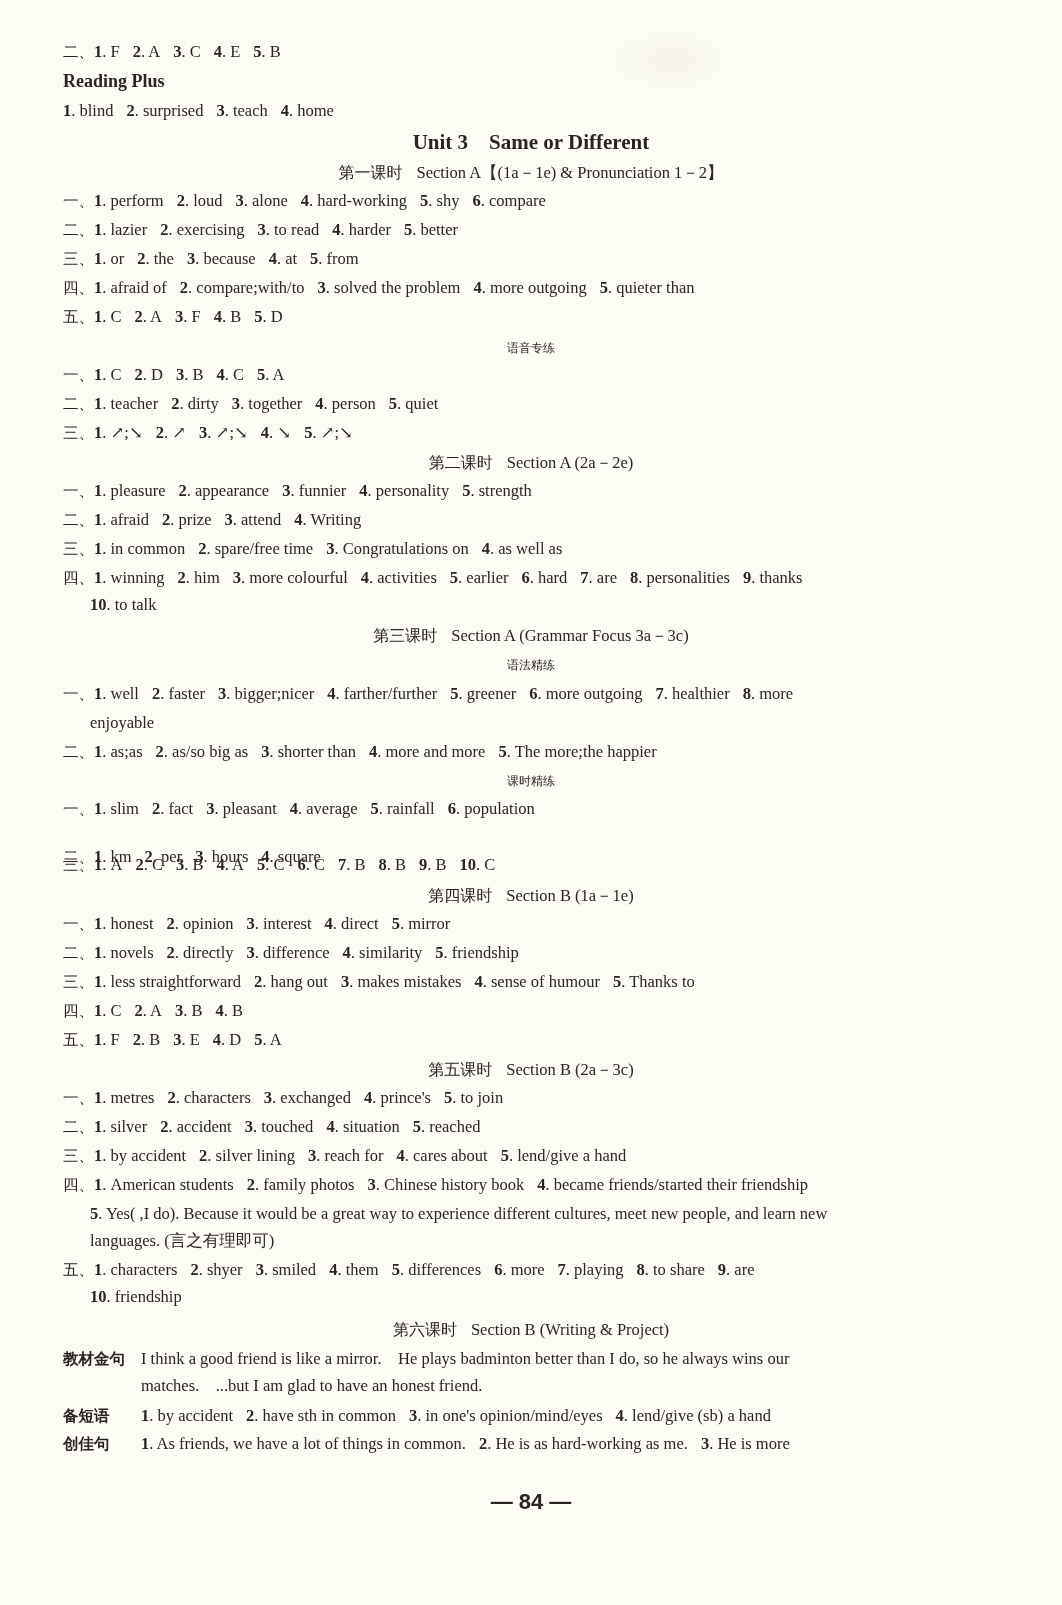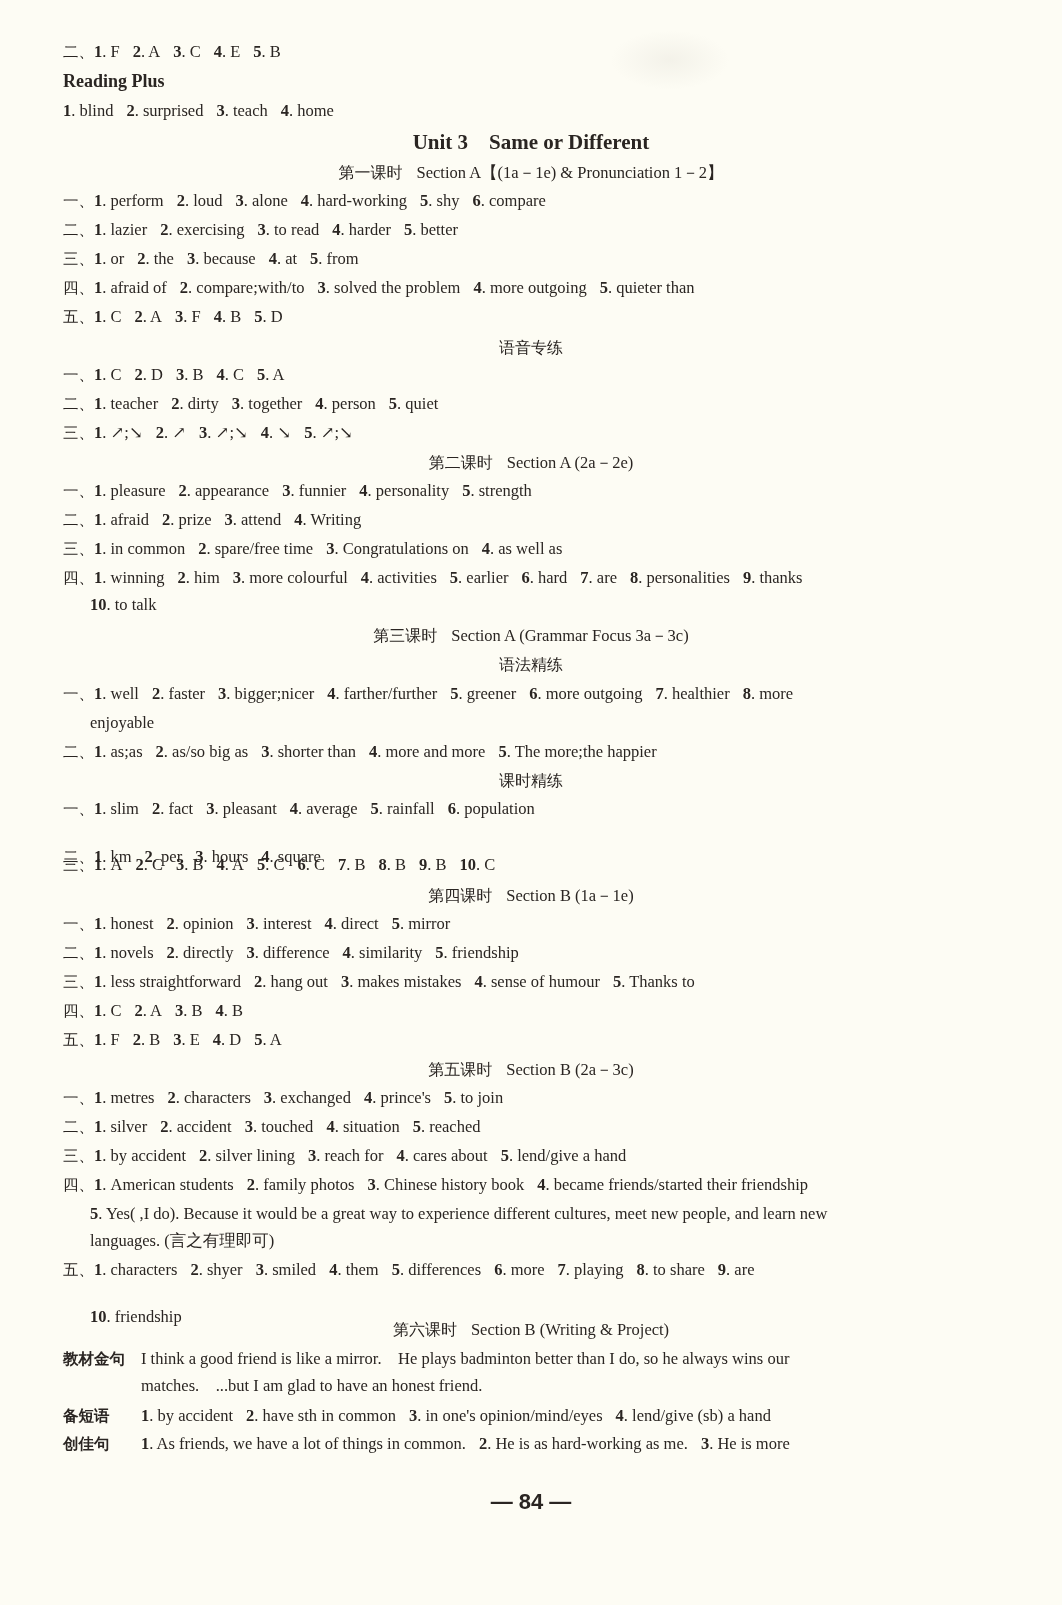--- a/index.html
+++ b/index.html
@@ -19,21 +19,21 @@
   }
   .ln.indent { left: 90px; }
   .ctr { position: absolute; left: 0; width: 1062px; text-align: center; white-space: nowrap; line-height: 24px; }
   .pfx { font-family: "DejaVu Sans", sans-serif; font-size: 15.5px; }
   .n { font-weight: bold; }
   .item { margin-right: 13px; }
   .rp { font-weight: bold; font-size: 18px; }
   .unit { font-weight: bold; font-size: 21px; }
   .lesson-cn { font-family: "DejaVu Sans", sans-serif; font-size: 16px; margin-right: 14px; }
   .lesson-en { font-size: 16.5px; }
-  .sub-cn { font-family: "DejaVu Sans", sans-serif; font-size: 16px; }
+  .sub-cn { font-family: "DejaVu Sans", sans-serif; font-size: 12px; }
   .lbl { font-family: "DejaVu Sans", sans-serif; font-size: 15.5px; font-weight: bold; display: inline-block; width: 78px; }
   .pagenum { font-family: "Liberation Sans", sans-serif; font-size: 22px; font-weight: bold; }
   .ghost {
     position: absolute; left: 610px; top: 30px; width: 120px; height: 60px;
     background: radial-gradient(ellipse at center, rgba(200,195,185,0.18), rgba(0,0,0,0) 70%);
   }
 </style>
 </head>
 <body>
 
@@ -115,14 +115,14 @@
     <div class="ln" style="top: 971px;"><span class="pfx">三、</span><span class="item"><span class="n">1</span>. <span>less straightforward</span></span><span class="item"><span class="n">2</span>. <span>hang out</span></span><span class="item"><span class="n">3</span>. <span>makes mistakes</span></span><span class="item"><span class="n">4</span>. <span>sense of humour</span></span><span class="item"><span class="n">5</span>. <span>Thanks to</span></span></div>
     <div class="ln" style="top: 1000px;"><span class="pfx">四、</span><span class="item"><span class="n">1</span>. <span>C</span></span><span class="item"><span class="n">2</span>. <span>A</span></span><span class="item"><span class="n">3</span>. <span>B</span></span><span class="item"><span class="n">4</span>. <span>B</span></span></div>
     <div class="ln" style="top: 1029px;"><span class="pfx">五、</span><span class="item"><span class="n">1</span>. <span>F</span></span><span class="item"><span class="n">2</span>. <span>B</span></span><span class="item"><span class="n">3</span>. <span>E</span></span><span class="item"><span class="n">4</span>. <span>D</span></span><span class="item"><span class="n">5</span>. <span>A</span></span></div>
     <div class="ln" style="top: 1087px;"><span class="pfx">一、</span><span class="item"><span class="n">1</span>. <span>metres</span></span><span class="item"><span class="n">2</span>. <span>characters</span></span><span class="item"><span class="n">3</span>. <span>exchanged</span></span><span class="item"><span class="n">4</span>. <span>prince's</span></span><span class="item"><span class="n">5</span>. <span>to join</span></span></div>
     <div class="ln" style="top: 1116px;"><span class="pfx">二、</span><span class="item"><span class="n">1</span>. <span>silver</span></span><span class="item"><span class="n">2</span>. <span>accident</span></span><span class="item"><span class="n">3</span>. <span>touched</span></span><span class="item"><span class="n">4</span>. <span>situation</span></span><span class="item"><span class="n">5</span>. <span>reached</span></span></div>
     <div class="ln" style="top: 1145px;"><span class="pfx">三、</span><span class="item"><span class="n">1</span>. <span>by accident</span></span><span class="item"><span class="n">2</span>. <span>silver lining</span></span><span class="item"><span class="n">3</span>. <span>reach for</span></span><span class="item"><span class="n">4</span>. <span>cares about</span></span><span class="item"><span class="n">5</span>. <span>lend/give a hand</span></span></div>
     <div class="ln" style="top: 1174px;"><span class="pfx">四、</span><span class="item"><span class="n">1</span>. <span>American students</span></span><span class="item"><span class="n">2</span>. <span>family photos</span></span><span class="item"><span class="n">3</span>. <span>Chinese history book</span></span><span class="item"><span class="n">4</span>. <span>became friends/started their friendship</span></span></div>
     <div class="ln indent" style="top: 1203px;"><span class="item"><span class="n">5</span>. <span>Yes( ,I do). Because it would be a great way to experience different cultures, meet new people, and learn new</span></span></div>
     <div class="ln indent" style="top: 1230px;"><span class="item"><span>languages. (言之有理即可)</span></span></div>
     <div class="ln" style="top: 1259px;"><span class="pfx">五、</span><span class="item"><span class="n">1</span>. <span>characters</span></span><span class="item"><span class="n">2</span>. <span>shyer</span></span><span class="item"><span class="n">3</span>. <span>smiled</span></span><span class="item"><span class="n">4</span>. <span>them</span></span><span class="item"><span class="n">5</span>. <span>differences</span></span><span class="item"><span class="n">6</span>. <span>more</span></span><span class="item"><span class="n">7</span>. <span>playing</span></span><span class="item"><span class="n">8</span>. <span>to share</span></span><span class="item"><span class="n">9</span>. <span>are</span></span></div>
-    <div class="ln indent" style="top: 1286px; margin-top: 20px;"><span class="item"><span class="n">10</span>. <span>friendship</span></span></div>
+    <div class="ln indent" style="top: 1286px;"><span class="item"><span class="n">10</span>. <span>friendship</span></span></div>
   </div>
 
 </body></html>

